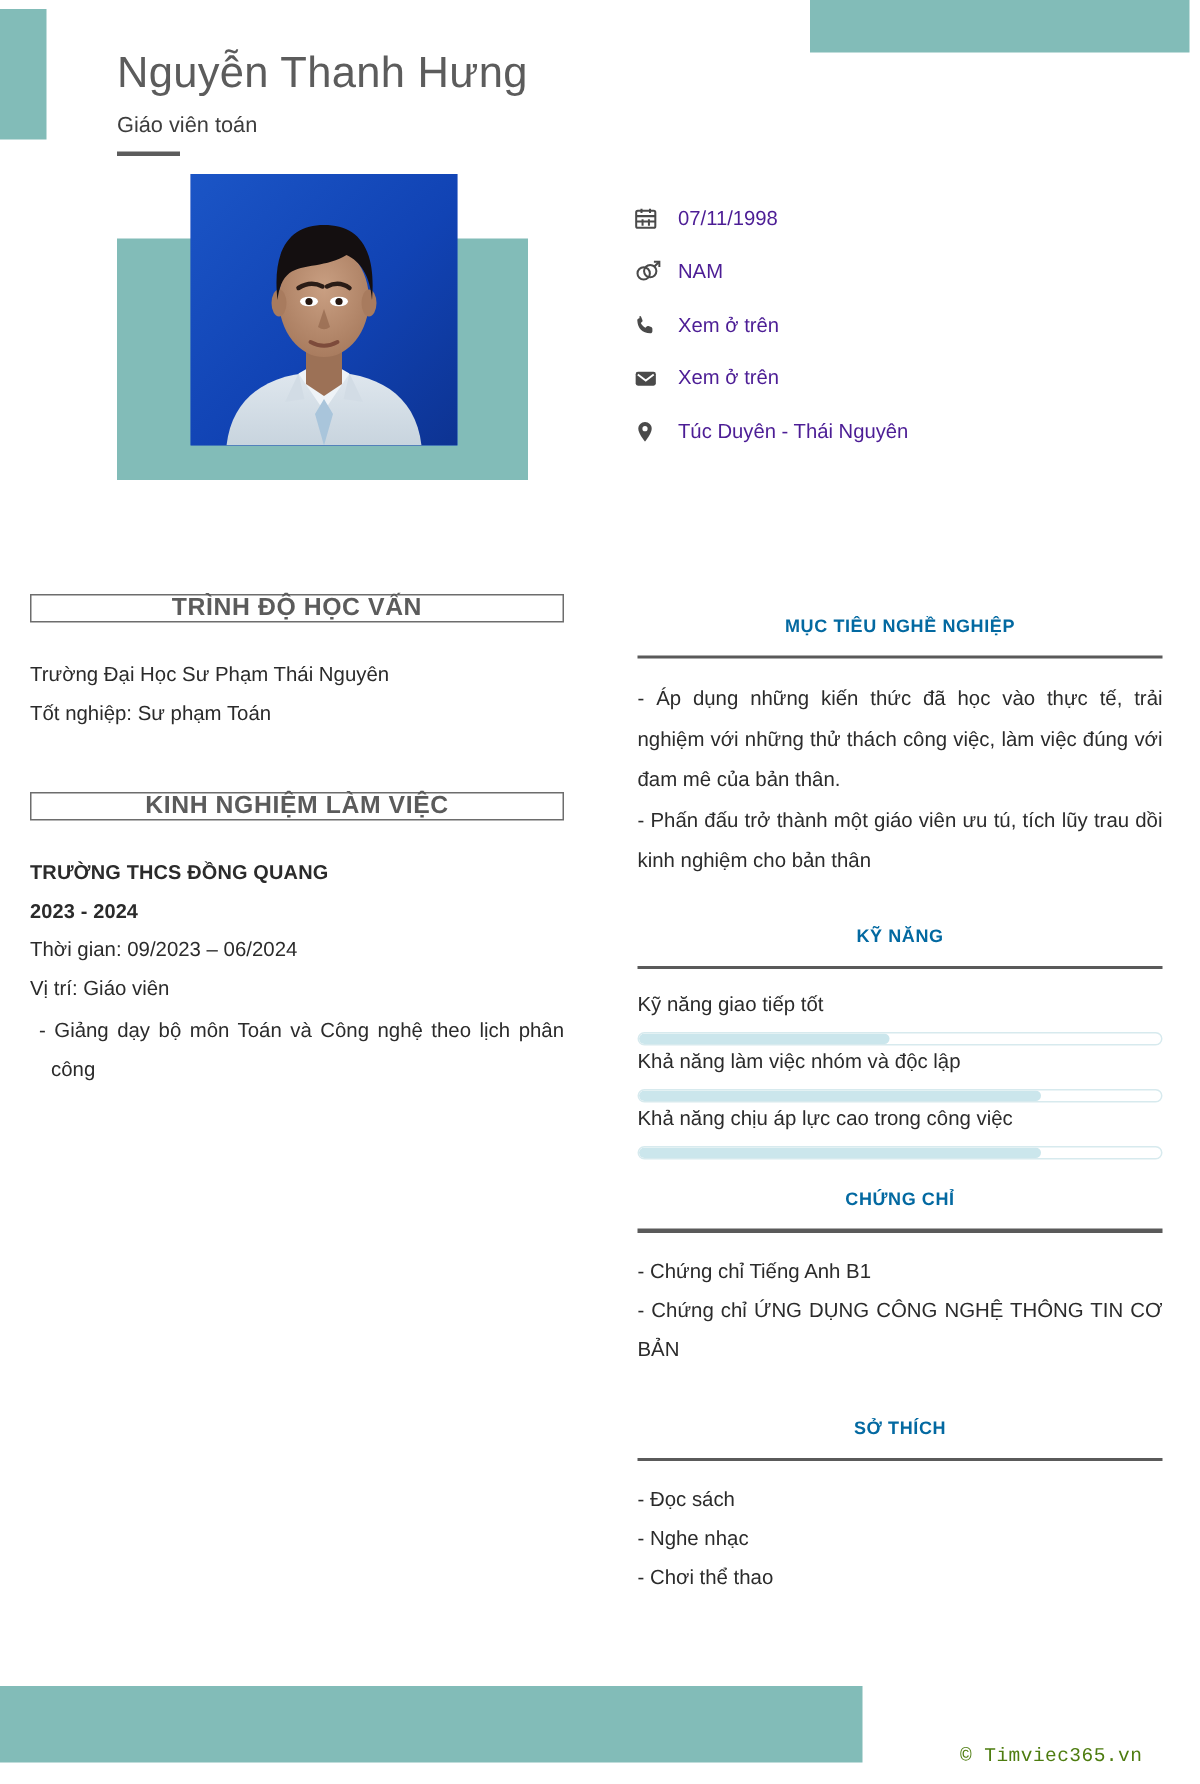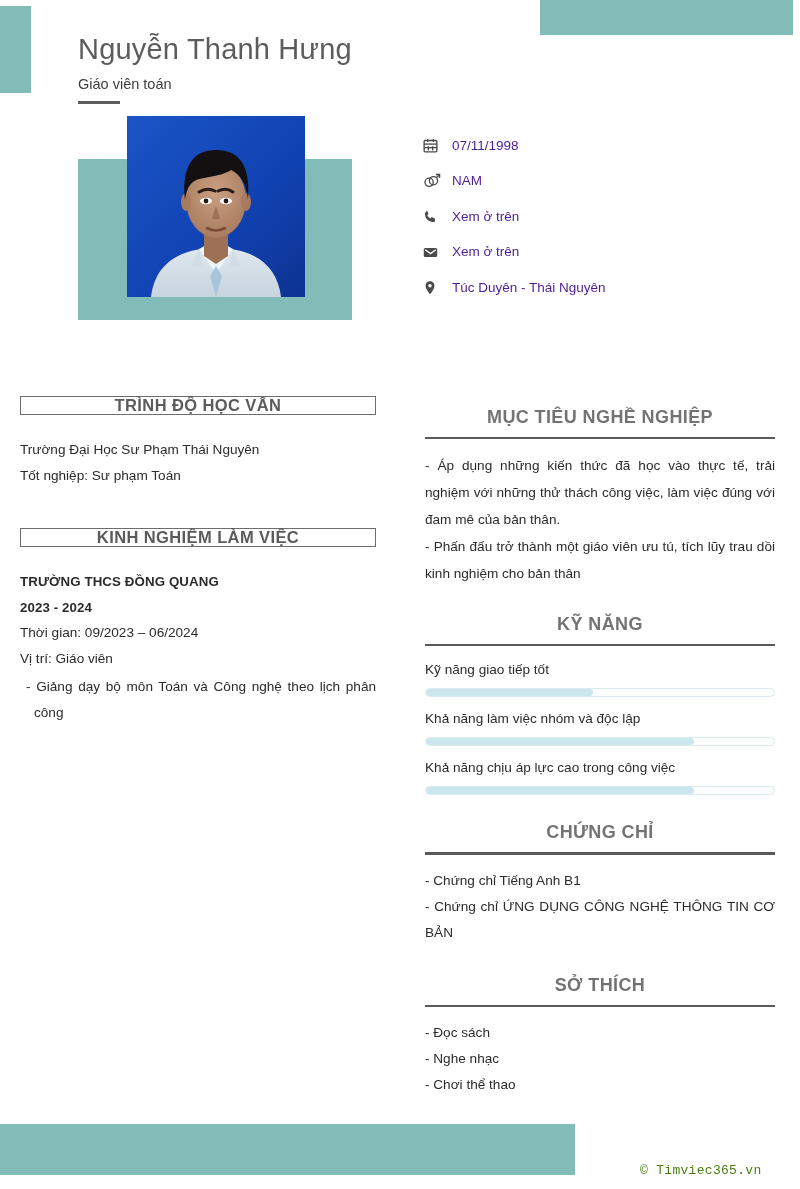--- a/index.html
+++ b/index.html
@@ -151,23 +151,23 @@
 
   
   .right-col {
     position: absolute;
     left: 425px; top: 405px;
     width: 350px;
   }
   .right-section { margin-bottom: 0; }
   .right-heading {
     text-align: center;
-    font-size: 18px;
+    font-size: 12px;
     font-weight: 700;
-    color: #737373;
+    color: #0369a1;
     letter-spacing: .4px;
     line-height: 24px;
   }
   .right-rule {
     margin-top: 8px;
     height: 2.2px;
     background: #5a5a5a;
     width: 100%;
   }
   .right-body { margin-top: 13px; }
@@ -178,21 +178,21 @@
     text-align: justify;
   }
   .right-item {
     font-size: 13.6px;
     color: #2b2b2b;
     line-height: 26px;
     text-align: justify;
   }
 
   
-  .skill-row { margin-bottom: 11px; }
+  .skill-row { }
   .skill-label {
     font-size: 13.6px;
     color: #2b2b2b;
     line-height: 22px;
     margin-bottom: 7px;
   }
   .skill-track {
     position: relative;
     height: 9px;
     border-radius: 5px;

